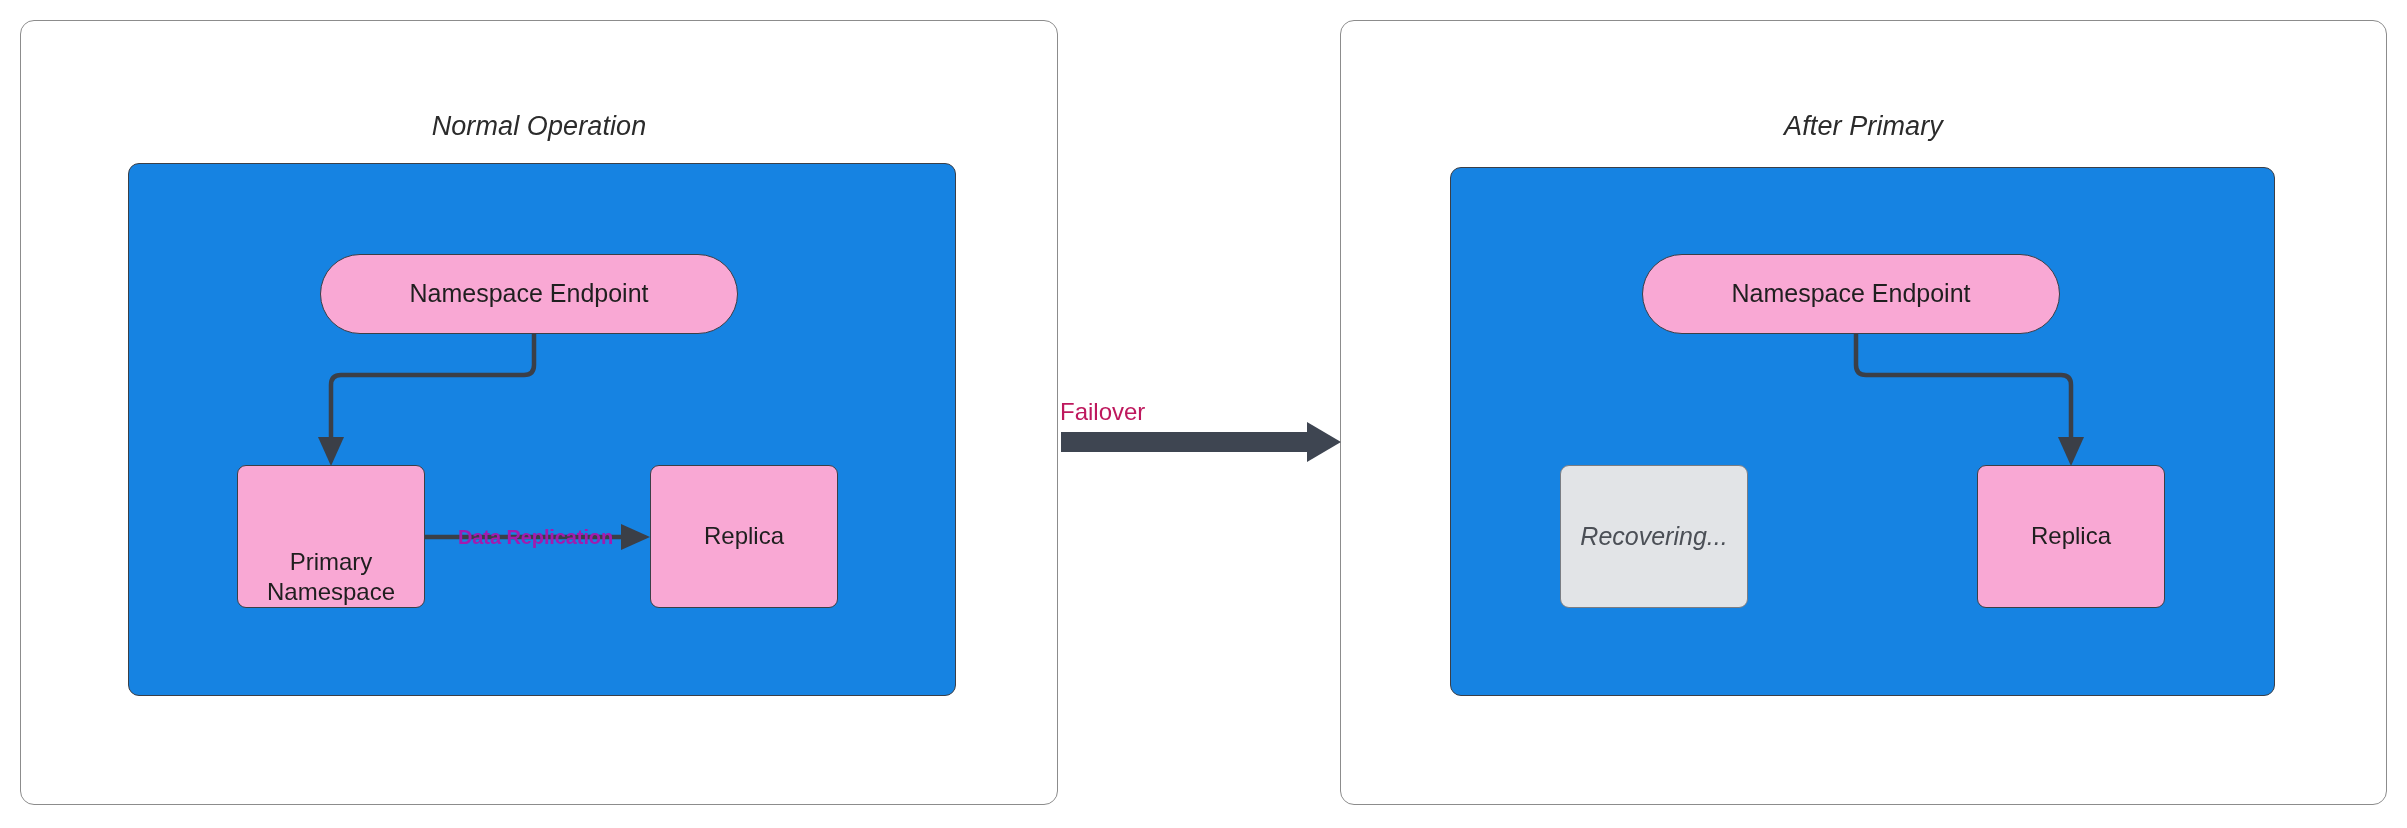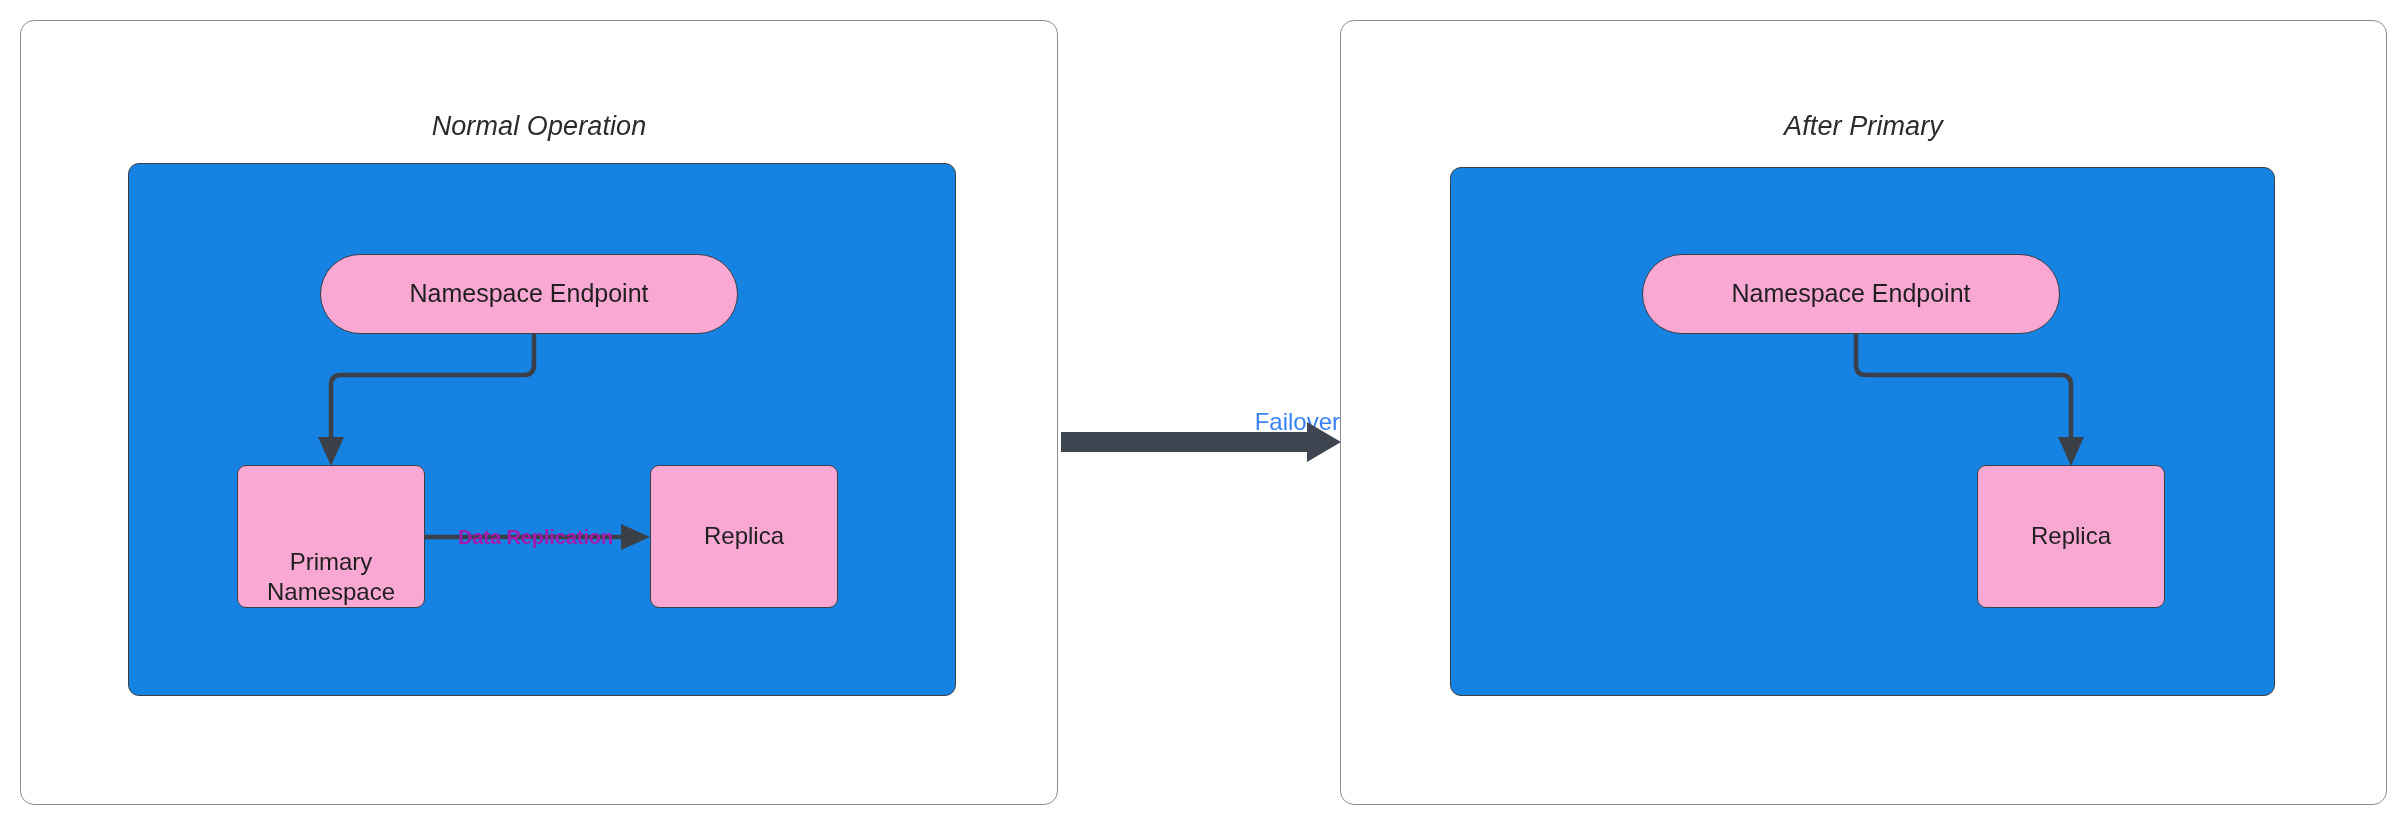--- a/index.html
+++ b/index.html
@@ -102,24 +102,23 @@
     position: absolute;
     font-size: 20px;
     font-weight: bold;
     color: #a21caf;
     white-space: nowrap;
     letter-spacing: -0.1px;
   }
   .failover-label {
     position: absolute;
     font-size: 24px;
-    color: #3b82f6;
+    color: #be185d;
     white-space: nowrap;
-    text-align: right;
-    margin-top: 10px;
+    text-align: left;
   }
   .big-arrow-shaft {
     position: absolute;
     background: #3e4551;
   }
   .big-arrow-head {
     position: absolute;
     width: 0;
     height: 0;
     border-top: 20px solid transparent;
@@ -156,20 +155,23 @@
   <div class="panel" style="left:1340px; top:20px; width:1047px; height:785px;">
     <div class="panel-title" style="top:52px;">After Primary</div>
   </div>
 
   <div class="cluster" style="left:1450px; top:167px; width:825px; height:529px;"></div>
 
   <div class="node pill" style="left:1642px; top:254px; width:418px; height:80px;">
     <span class="node-label">Namespace Endpoint</span>
   </div>
 
+  <div class="node recovering" style="left:1560px; top:465px; width:188px; height:143px;">
+    <span class="node-label">Recovering...</span>
+  </div>
 
   <div class="node" style="left:1977px; top:465px; width:188px; height:143px;">
     <span class="node-label">Replica</span>
   </div>
 
   <svg class="edges" viewBox="0 0 2407 828" width="2407" height="828">
 
     <g>
       <path class="edge-path" d="M 534 334 L 534 365 Q 534 375 524 375 L 341 375 Q 331 375 331 385 L 331 441"></path>
       <polygon class="edge-head" points="331,466 318,437 344,437"></polygon>

